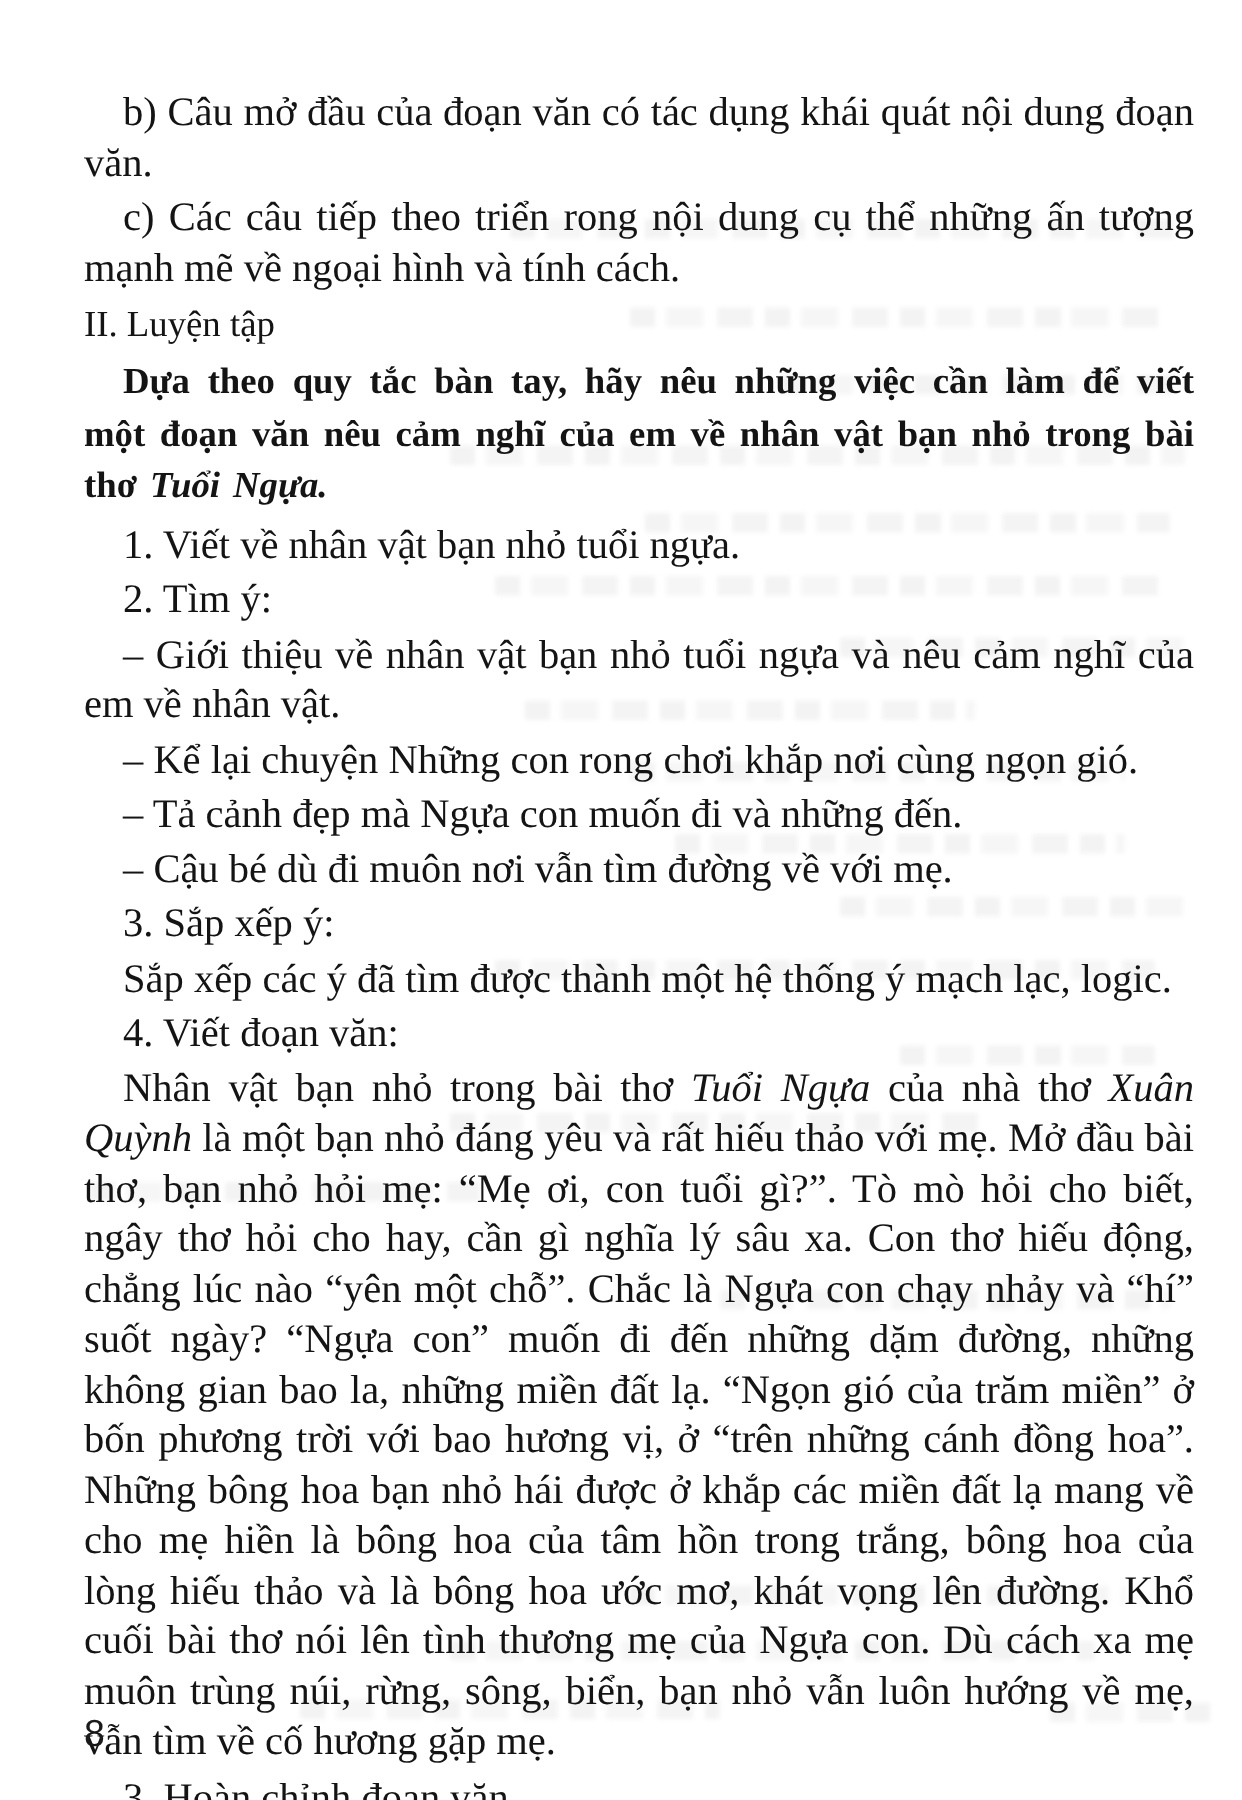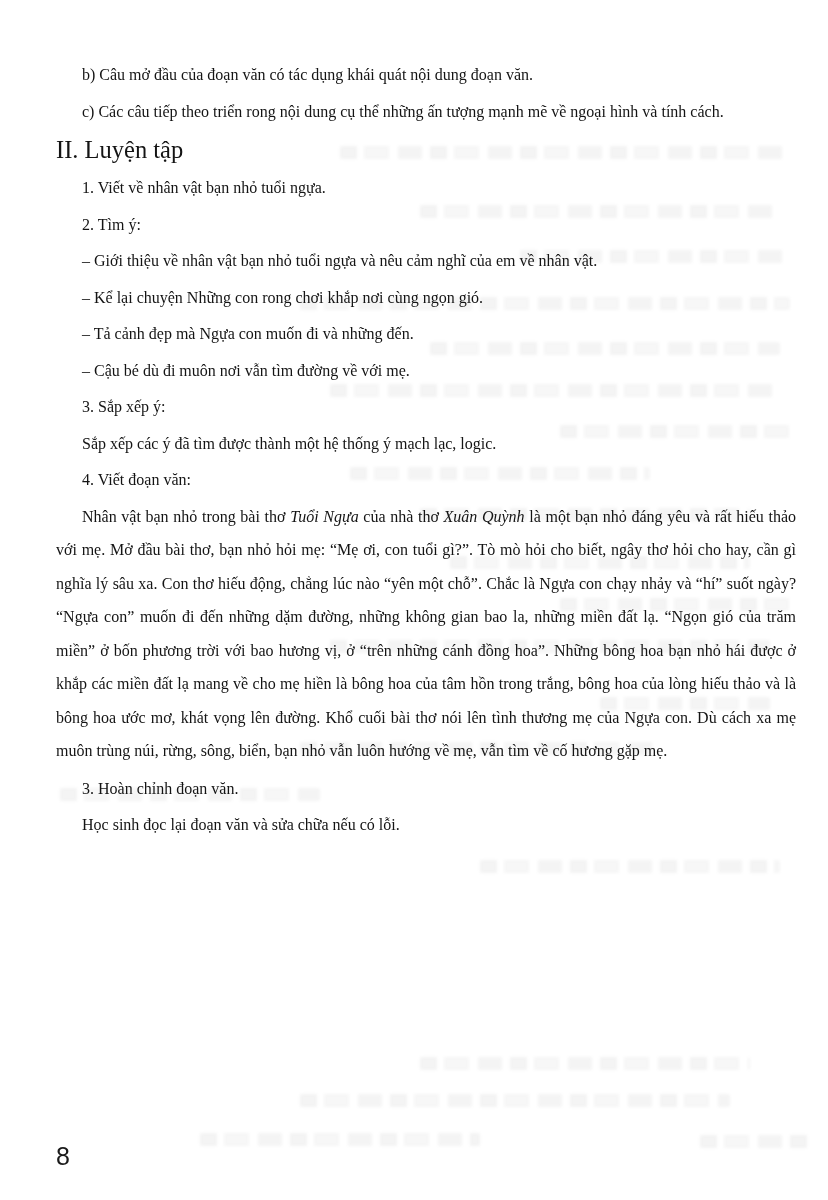--- a/index.html
+++ b/index.html
@@ -30,21 +30,21 @@
   }
   .content {
     position: absolute;
     left: 56px;
     top: 58px;
     width: 740px;
     z-index: 1;
   }
   .para {
     margin: 0 0 3px 0;
-    font-size: 16px;
+    font-size: 27px;
     line-height: 33.5px;
     text-align: justify;
   }
   .indent { text-indent: 26px; }
   .heading {
     margin: 5px 0 4px 0;
     font-size: 24.5px;
     line-height: 34px;
     font-weight: normal;
     text-align: left;
@@ -95,20 +95,21 @@
 </div>
 
 <main class="content">
 
   <p class="para indent">b) Câu mở đầu của đoạn văn có tác dụng khái quát nội dung đoạn văn.</p>
 
   <p class="para indent">c) Các câu tiếp theo triển rong nội dung cụ thể những ấn tượng mạnh mẽ về ngoại hình và tính cách.</p>
 
   <h2 class="heading">II. Luyện tập</h2>
 
+  <p class="para indent prompt"><span>Dựa theo quy tắc bàn tay, hãy nêu những việc cần làm để viết một đoạn văn nêu cảm nghĩ của em về nhân vật bạn nhỏ trong bài thơ </span><span class="italic">Tuổi Ngựa.</span></p>
 
   <p class="para indent">1. Viết về nhân vật bạn nhỏ tuổi ngựa.</p>
 
   <p class="para indent">2. Tìm ý:</p>
 
   <p class="para indent">– Giới thiệu về nhân vật bạn nhỏ tuổi ngựa và nêu cảm nghĩ của em về nhân vật.</p>
   <p class="para indent">– Kể lại chuyện Những con rong chơi khắp nơi cùng ngọn gió.</p>
   <p class="para indent">– Tả cảnh đẹp mà Ngựa con muốn đi và những đến.</p>
   <p class="para indent">– Cậu bé dù đi muôn nơi vẫn tìm đường về với mẹ.</p>
 

